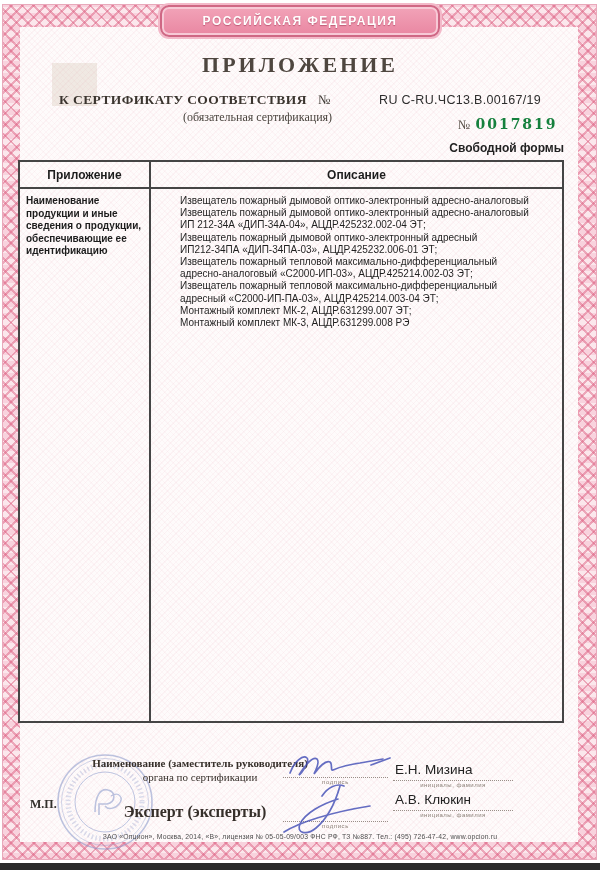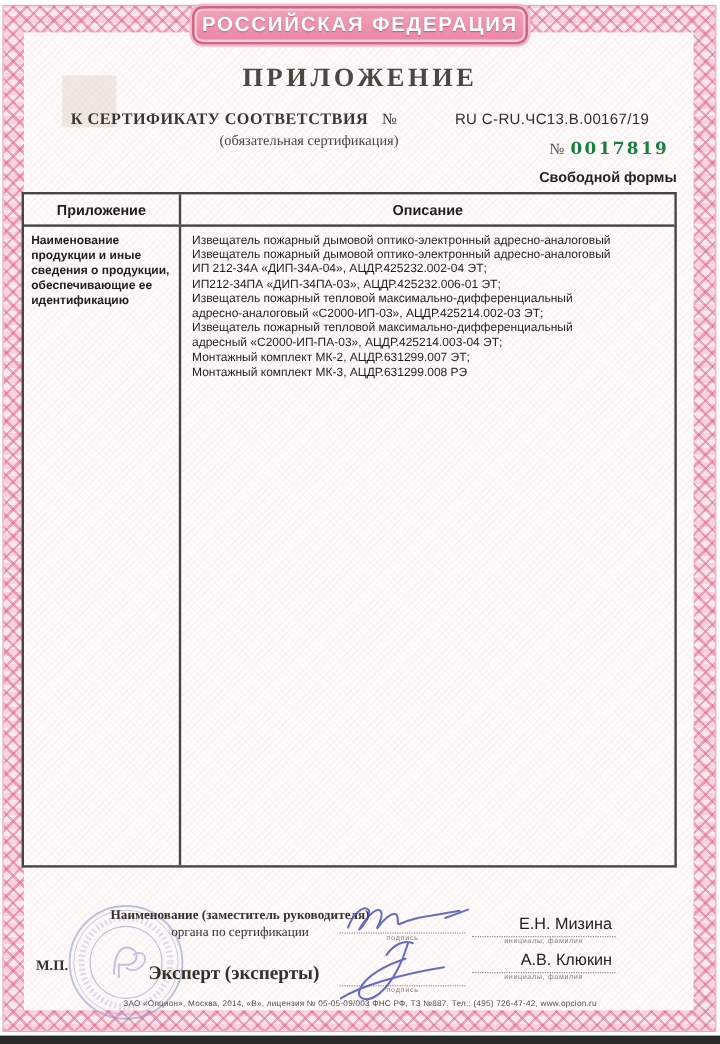--- a/index.html
+++ b/index.html
@@ -25,21 +25,21 @@
     background:rgba(205,185,165,.28);}
 
   .bottom-bar{position:absolute;left:0;right:0;bottom:0;height:7px;background:#2a2a2a;}
 
   
   .banner{position:absolute;left:50%;top:5px;transform:translateX(-50%);
     width:276px;height:28px;background:linear-gradient(180deg,#f2a3b8,#e987a2);
     border:2px solid #cf6784;border-radius:9px;
     box-shadow:inset 0 0 0 2px #f7c9d6, 0 0 0 2px #f3b9c9;
     display:flex;align-items:center;justify-content:center;}
-  .banner span{font-weight:bold;font-size:17px;color:#ffffff;letter-spacing:1.5px;
+  .banner span{font-weight:bold;font-size:12px;color:#ffffff;letter-spacing:1.5px;
     white-space:nowrap;text-shadow:0 1px 1px rgba(150,40,70,.5);}
 
   .title{position:absolute;top:52px;left:0;width:600px;text-align:center;
     font-family:"Liberation Serif",serif;font-weight:bold;font-size:22px;
     letter-spacing:3px;color:#4e463f;}
 
   .cert-line{position:absolute;top:90px;left:0;width:600px;text-align:center;
     color:#3b352f;white-space:nowrap;}
   .cl-label{font-family:"Liberation Serif",serif;font-weight:bold;font-size:13.5px;letter-spacing:.4px;}
   .cl-ns{font-family:"Liberation Serif",serif;font-size:13px;margin:0 7px;}
@@ -60,40 +60,40 @@
   .tbl{position:absolute;left:18px;top:160px;width:546px;height:563px;
     border:2px solid #454545;box-sizing:border-box;display:flex;flex-direction:column;}
   .tbl-head{display:flex;border-bottom:2px solid #454545;height:25px;flex:none;}
   .th{display:flex;align-items:center;justify-content:center;
     font-weight:bold;font-size:12px;color:#1d1d1d;}
   .th-left{width:131px;border-right:2px solid #454545;flex:none;box-sizing:border-box;}
   .th-right{flex:1;}
   .tbl-body{display:flex;flex:1;}
   .td-left{width:131px;border-right:2px solid #454545;flex:none;box-sizing:border-box;
     padding:6px 6px;font-weight:bold;font-size:10px;line-height:12.5px;color:#1d1d1d;}
-  .td-right{flex:1;padding:6px 9px;font-size:10px;line-height:12.2px;color:#1f1f1f;}
+  .td-right{flex:1;padding:6px 9px;font-size:10px;line-height:12.2px;color:#1f1f1f;margin-left:20px;}
   .desc-line{white-space:nowrap;}
 
   
   .mp{position:absolute;left:30px;top:797px;font-family:"Liberation Serif",serif;
     font-weight:bold;font-size:12px;color:#33302c;}
   .role1{position:absolute;top:757px;left:60px;width:280px;text-align:center;
     font-family:"Liberation Serif",serif;font-weight:600;font-size:11px;color:#362f2a;}
   .role2{position:absolute;top:771px;left:60px;width:280px;text-align:center;
     font-family:"Liberation Serif",serif;font-weight:400;font-size:11px;color:#362f2a;}
   .expert{position:absolute;top:803px;left:60px;width:270px;text-align:center;
     font-family:"Liberation Serif",serif;font-weight:600;font-size:16px;color:#362f2a;}
 
   .sigline{position:absolute;left:283px;width:105px;border-bottom:1px dotted #9a8f88;height:0;}
   .sigline.l1{top:777px;} .sigline.l2{top:821px;}
   .sigcap{position:absolute;left:283px;width:105px;text-align:center;
     font-size:6px;color:#8a7f76;letter-spacing:.6px;}
   .sigcap.c1{top:779px;} .sigcap.c2{top:823px;}
 
-  .pname{position:absolute;left:395px;width:115px;text-align:right;
+  .pname{position:absolute;left:395px;width:115px;text-align:left;
     font-size:13.5px;color:#222222;white-space:nowrap;}
   .pname.n1{top:762px;} .pname.n2{top:792px;}
   .nameline{position:absolute;left:393px;width:120px;border-bottom:1px dotted #9a8f88;height:0;}
   .nameline.nl1{top:780px;} .nameline.nl2{top:810px;}
   .namecap{position:absolute;left:393px;width:120px;text-align:center;
     font-size:6px;color:#8a7f76;letter-spacing:.5px;}
   .namecap.nc1{top:782px;} .namecap.nc2{top:812px;}
 
   .imprint{position:absolute;top:833px;left:0;width:600px;text-align:center;
     font-size:6.8px;color:#4d4d4d;letter-spacing:.2px;}
@@ -134,20 +134,21 @@
     <div class="tbl-head">
       <div class="th th-left">Приложение</div>
       <div class="th th-right">Описание</div>
     </div>
     <div class="tbl-body">
       <div class="td-left">Наименование продукции и иные сведения о продукции, обеспечивающие ее идентификацию</div>
       <div class="td-right">
         <div class="desc-line">Извещатель пожарный дымовой оптико-электронный адресно-аналоговый</div>
         <div class="desc-line">Извещатель пожарный дымовой оптико-электронный адресно-аналоговый</div>
         <div class="desc-line">ИП 212-34А «ДИП-34А-04», АЦДР.425232.002-04 ЭТ;</div>
+        <div class="desc-line">Извещатель пожарный дымовой оптико-электронный адресный</div>
         <div class="desc-line">ИП212-34ПА «ДИП-34ПА-03», АЦДР.425232.006-01 ЭТ;</div>
         <div class="desc-line">Извещатель пожарный тепловой максимально-дифференциальный</div>
         <div class="desc-line">адресно-аналоговый «С2000-ИП-03», АЦДР.425214.002-03 ЭТ;</div>
         <div class="desc-line">Извещатель пожарный тепловой максимально-дифференциальный</div>
         <div class="desc-line">адресный «С2000-ИП-ПА-03», АЦДР.425214.003-04 ЭТ;</div>
         <div class="desc-line">Монтажный комплект МК-2, АЦДР.631299.007 ЭТ;</div>
         <div class="desc-line">Монтажный комплект МК-3, АЦДР.631299.008 РЭ</div>
       </div>
     </div>
   </div>

